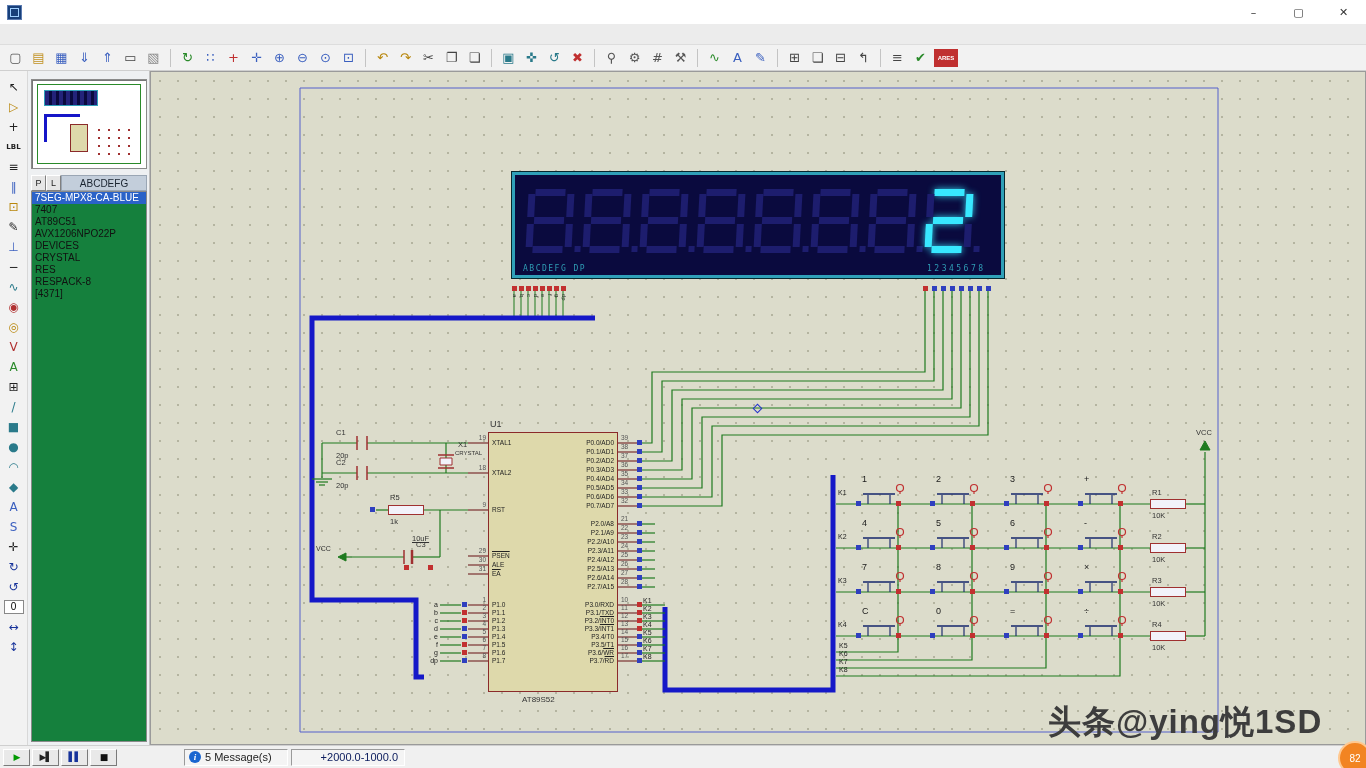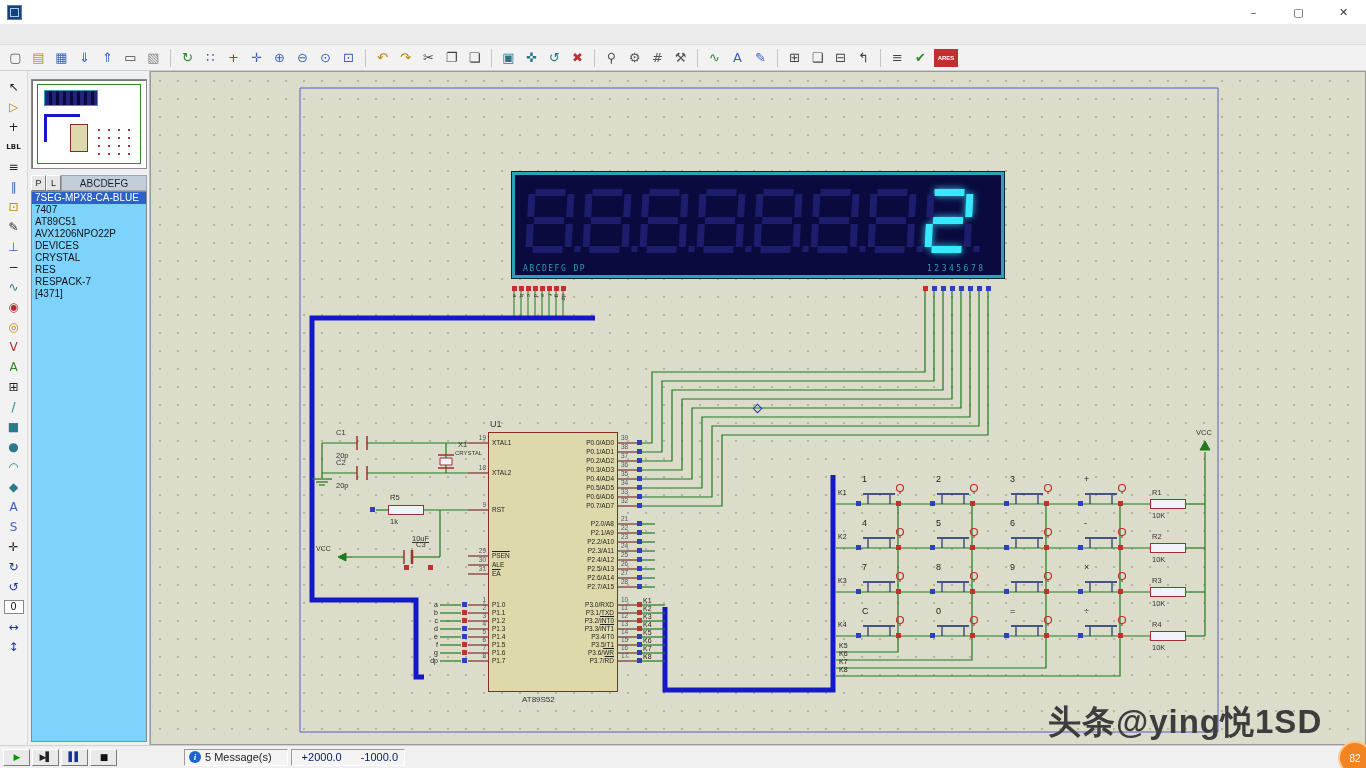--- a/index.html
+++ b/index.html
@@ -25,21 +25,21 @@
 #side-toolbar{position:absolute;left:0;top:71px;width:28px;height:674px;background:#f2f2f2;display:flex;flex-direction:column;align-items:center;padding-top:6px;border-right:1px solid #d8d8d8;z-index:10;}
 .st-btn{width:22px;height:20px;display:flex;align-items:center;justify-content:center;font-size:12px;color:#333;font-family:"DejaVu Sans",sans-serif;flex:0 0 auto;}
 .st-btn.small{font-size:7px;font-weight:bold;}
 #angle-box{width:20px;height:14px;background:#fff;border:1px solid #888;font-size:10px;text-align:center;line-height:12px;margin:3px 0;flex:0 0 auto;}
 
 #left-panel{position:absolute;left:28px;top:71px;width:122px;height:674px;background:#eef0f2;border-right:1px solid #c0c0c0;z-index:10;}
 #preview-pane{position:absolute;left:3px;top:8px;width:116px;height:90px;background:#fff;border:1px solid #8a8a8a;box-shadow:inset 1px 1px 0 #777;}
 #selector-header{position:absolute;left:3px;top:104px;width:116px;height:16px;display:flex;}
 .pl-btn{width:15px;height:16px;background:#e6e6e6;border:1px solid;border-color:#fff #808080 #808080 #fff;font-size:9px;display:flex;align-items:center;justify-content:center;color:#222;}
 #selector-title{flex:1;background:#c3cedb;border:1px solid #9aa6b4;font-size:10px;display:flex;align-items:center;justify-content:center;color:#1a2430;}
-#device-list{position:absolute;left:3px;top:120px;width:116px;height:551px;background:#7dd3fc;border:1px solid #8a8a8a;overflow:hidden;}
+#device-list{position:absolute;left:3px;top:120px;width:116px;height:551px;background:#15803d;border:1px solid #8a8a8a;overflow:hidden;}
 .device-item{height:12px;line-height:12px;font-size:10px;padding-left:3px;color:#111;white-space:nowrap;}
 .device-item.selected{background:#2a62c8;color:#fff;}
 
 #canvas{position:absolute;left:150px;top:71px;width:1216px;height:674px;background-color:#dcdccb;background-image:radial-gradient(circle,#b4b4a0 0.9px,transparent 1.2px);background-size:18px 18px;border:1px solid #9a9a9a;z-index:1;}
 #wire-svg{position:absolute;left:0;top:0;width:1366px;height:768px;pointer-events:none;z-index:2;}
 #schematic-layer{position:absolute;left:0;top:0;width:1366px;height:768px;pointer-events:none;z-index:3;}
 #schematic-layer [data-interactable="true"]{pointer-events:auto;}
 
 .chip{background:#ded9ab;border:1px solid #8b2a2a;}
 .res{background:#f2f2fa;border:1px solid #9f3030;}
@@ -61,21 +61,21 @@
 
 #statusbar{position:absolute;left:0;top:745px;width:100%;height:23px;background:#f0f0f0;border-top:1px solid #cfcfcf;display:flex;align-items:center;padding:0 3px;gap:3px;z-index:10;}
 #sim-controls{display:flex;gap:2px;}
 .sim-btn{width:27px;height:17px;background:#e9e9e9;border:1px solid;border-color:#fff #7a7a7a #7a7a7a #fff;display:flex;align-items:center;justify-content:center;font-size:9px;color:#222;font-family:"DejaVu Sans",sans-serif;letter-spacing:-1px;}
 [data-name="sim-play-button"]{color:#009900;}
 [data-name="sim-pause-button"]{color:#16329a;}
 [data-name="sim-stop-button"]{color:#111;}
 .sunken{height:17px;background:#f4f4f4;border:1px solid;border-color:#9a9a9a #fff #fff #9a9a9a;display:flex;align-items:center;font-size:11px;color:#222;}
 #msg-box{width:104px;margin-left:64px;padding-left:4px;gap:4px;}
 #status-box{flex:1;padding-left:6px;}
-#coord-box{width:114px;justify-content:flex-end;padding-right:6px;gap:19px;color:#102060;}
+#coord-box{width:114px;justify-content:flex-end;padding-right:6px;gap:0;color:#102060;}
 .info-i{width:12px;height:12px;border-radius:50%;background:#1a66d0;color:#fff;font-size:9px;font-style:italic;font-weight:bold;display:flex;align-items:center;justify-content:center;font-family:"Liberation Serif",serif;flex:0 0 auto;}
 #corner-badge{position:absolute;left:1338px;top:741px;width:34px;height:34px;border-radius:50%;background:#f28422;border:2px solid #ffc890;color:#fff;font-size:10px;display:flex;align-items:center;justify-content:center;z-index:20;}
 </style>
 </head>
 <body>
 
 <div id="root" data-name="isis-application-window" data-interactable="false">
 
   <div id="titlebar" data-name="title-bar" data-interactable="false">
     <div id="app-icon" data-name="isis-app-icon" data-interactable="false"></div>
@@ -182,21 +182,21 @@
       <div id="selector-title" data-name="selector-title" data-interactable="false">ABCDEFG</div>
     </div>
     <div id="device-list" data-name="device-list" data-interactable="false">
         <div class="device-item selected" data-name="device-item" data-interactable="true">7SEG-MPX8-CA-BLUE</div>
         <div class="device-item" data-name="device-item" data-interactable="true">7407</div>
         <div class="device-item" data-name="device-item" data-interactable="true">AT89C51</div>
         <div class="device-item" data-name="device-item" data-interactable="true">AVX1206NPO22P</div>
         <div class="device-item" data-name="device-item" data-interactable="true">DEVICES</div>
         <div class="device-item" data-name="device-item" data-interactable="true">CRYSTAL</div>
         <div class="device-item" data-name="device-item" data-interactable="true">RES</div>
-        <div class="device-item" data-name="device-item" data-interactable="true">RESPACK-7</div>
+        <div class="device-item" data-name="device-item" data-interactable="true">RESPACK-8</div>
         <div class="device-item" data-name="device-item" data-interactable="true">[4371]</div>
       </div>
   </div>
 
   <div id="canvas" data-name="schematic-canvas" data-interactable="true"></div>
   <svg id="wire-svg" data-name="wiring-overlay" data-interactable="false">
       <path d="M300 88H1218V732H300Z" stroke="#5560cc" stroke-width="1" fill="none" data-name="sheet-border" data-interactable="false"></path>
       <path d="M514 291V316" stroke="#1f7a1f" stroke-width="1" fill="none" data-name="wire" data-interactable="false"></path>
       <path d="M521 291V316" stroke="#1f7a1f" stroke-width="1" fill="none" data-name="wire" data-interactable="false"></path>
       <path d="M528 291V316" stroke="#1f7a1f" stroke-width="1" fill="none" data-name="wire" data-interactable="false"></path>

